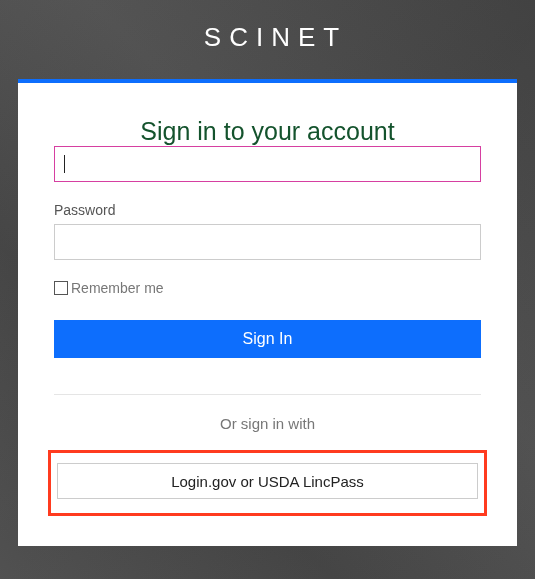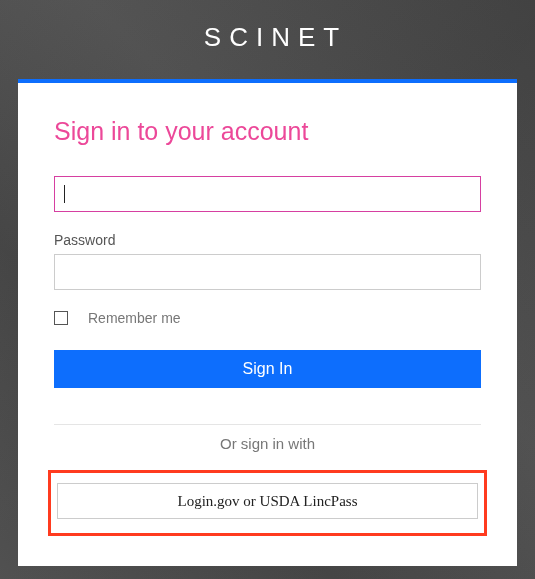--- a/index.html
+++ b/index.html
@@ -28,24 +28,24 @@
       margin-left: 16px;
     }
     .card {
       background: #fff;
       margin: 0 18px;
       border-top: 4px solid #0d6efd;
       padding: 34px 36px 30px 36px;
       position: relative;
     }
     .card-title {
+      text-align: center;
       font-size: 25px;
       font-weight: 400;
-      color: #ec4899;
-      margin-bottom: 30px;
+      color: #14532d;
     }
     .field-label {
       display: block;
       font-size: 14px;
       color: #555;
       margin-bottom: 6px;
     }
     .input {
       width: 100%;
       height: 36px;
@@ -71,21 +71,21 @@
       margin-bottom: 20px;
     }
     .input-wrap .caret-holder {
       position: absolute;
       left: 10px;
       top: 8px;
     }
     .checkbox-row {
       display: flex;
       align-items: center;
-      gap: 20px;
+      gap: 3px;
       margin: 6px 0 24px 0;
     }
     .checkbox {
       width: 14px;
       height: 14px;
       border: 1px solid #555;
       background: #fff;
       cursor: pointer;
     }
     .checkbox-label {
@@ -102,36 +102,35 @@
       font-weight: 400;
       cursor: pointer;
     }
     .divider-text {
       text-align: center;
       color: #777;
       font-size: 15px;
       margin: 36px 0 18px 0;
       position: relative;
       border-top: 1px solid #e5e5e5;
-      padding-top: 10px;
+      padding-top: 20px;
     }
     .alt-signin-wrap {
       border: 3px solid #ff3b1f;
       padding: 10px 6px 14px 6px;
       margin: 0 -6px;
     }
     .alt-btn {
       width: 100%;
       height: 36px;
       background: #fff;
       border: 1px solid #ccc;
       font-size: 15px;
       color: #222;
       cursor: pointer;
-      font-family: Liberation Serif, serif;
     }
   </style>
 </head>
 <body>
 
 <div class="brand">SCINET</div>
 
 <div class="card">
   <h1 class="card-title">Sign in to your account</h1>
 

